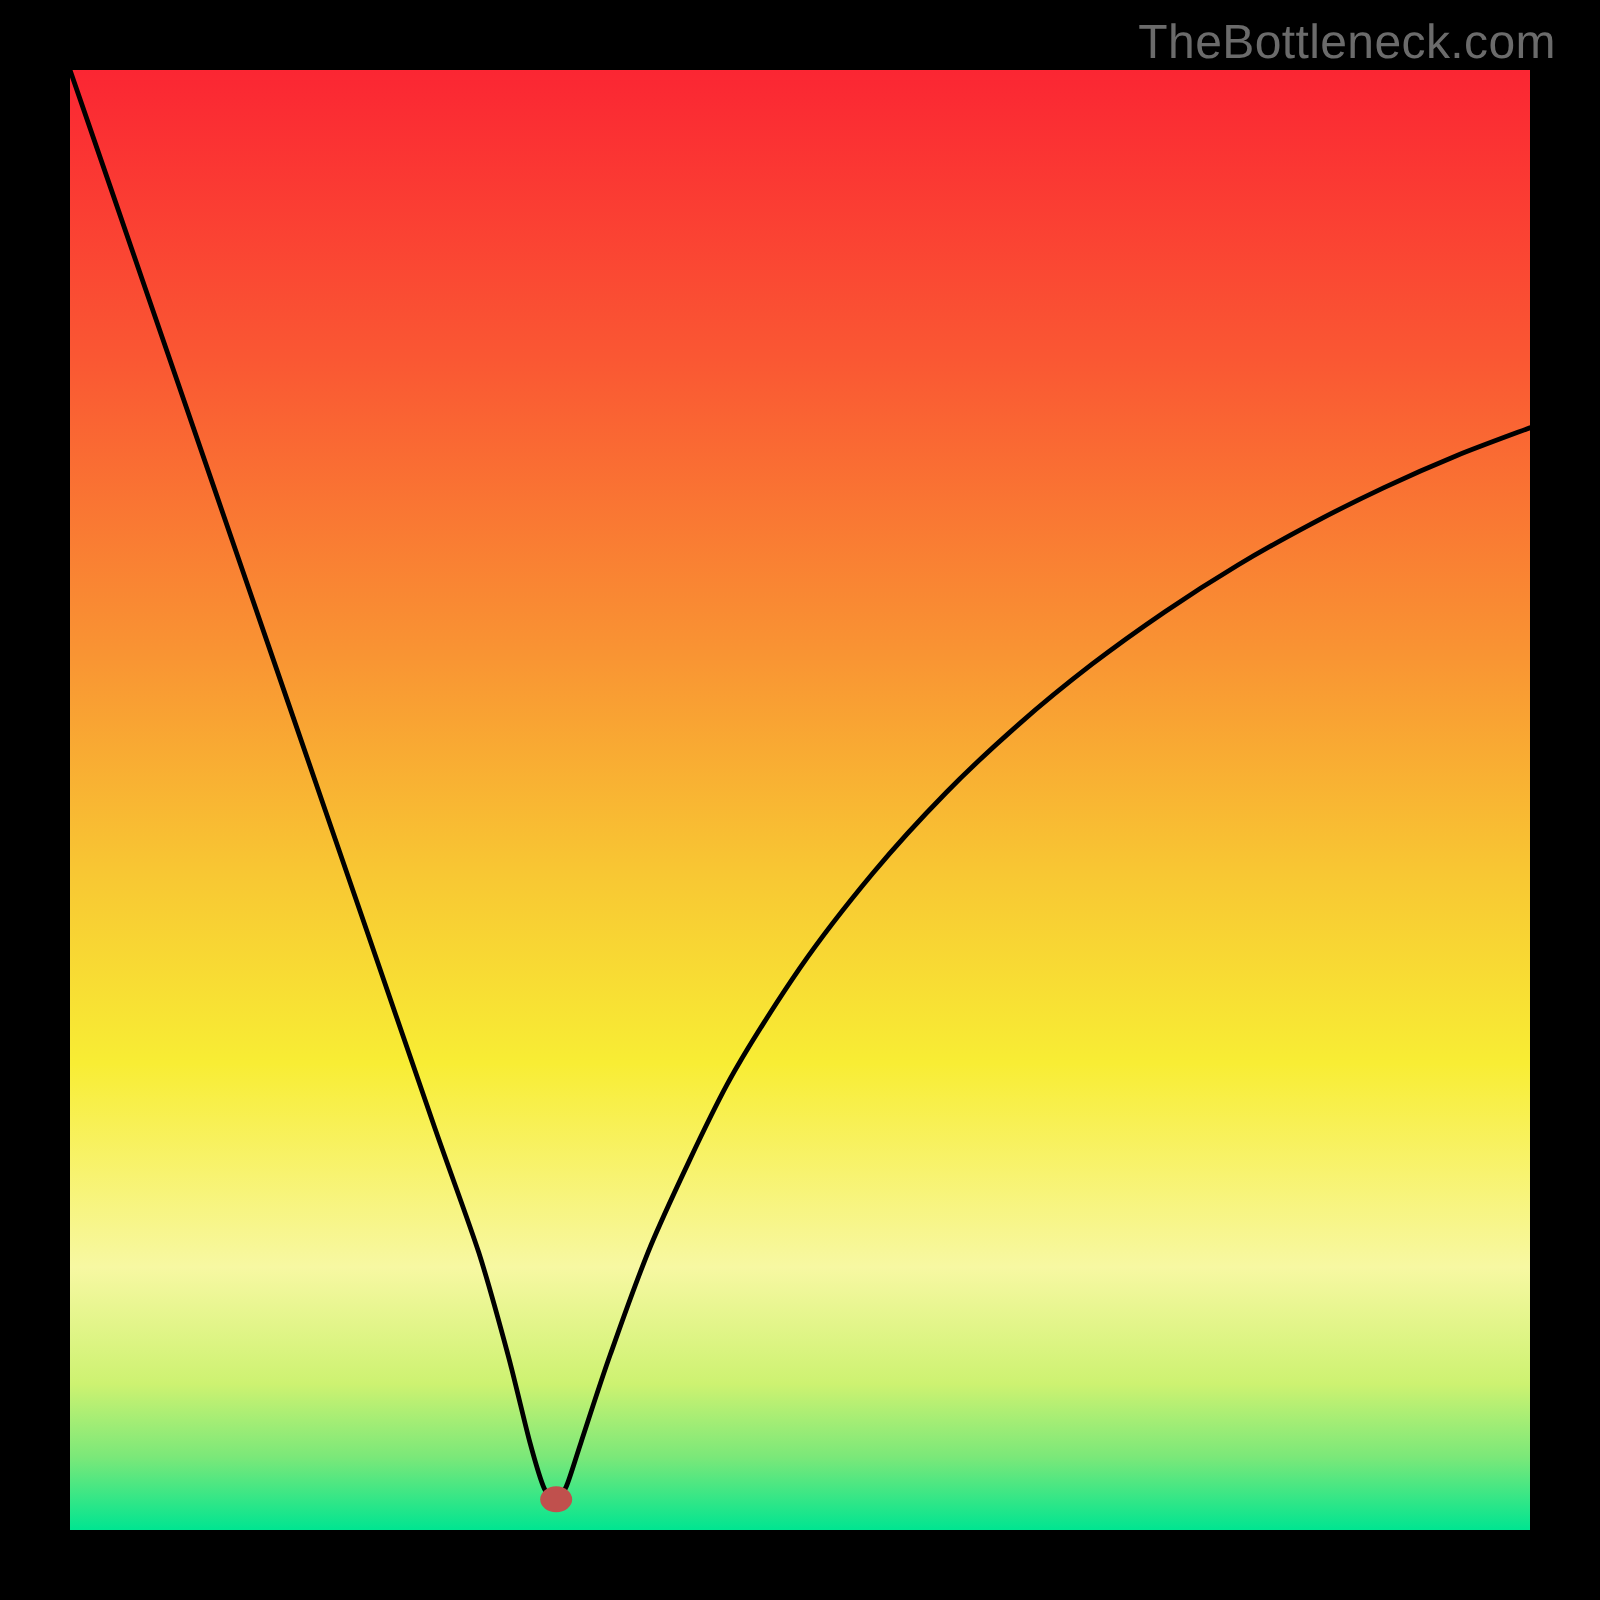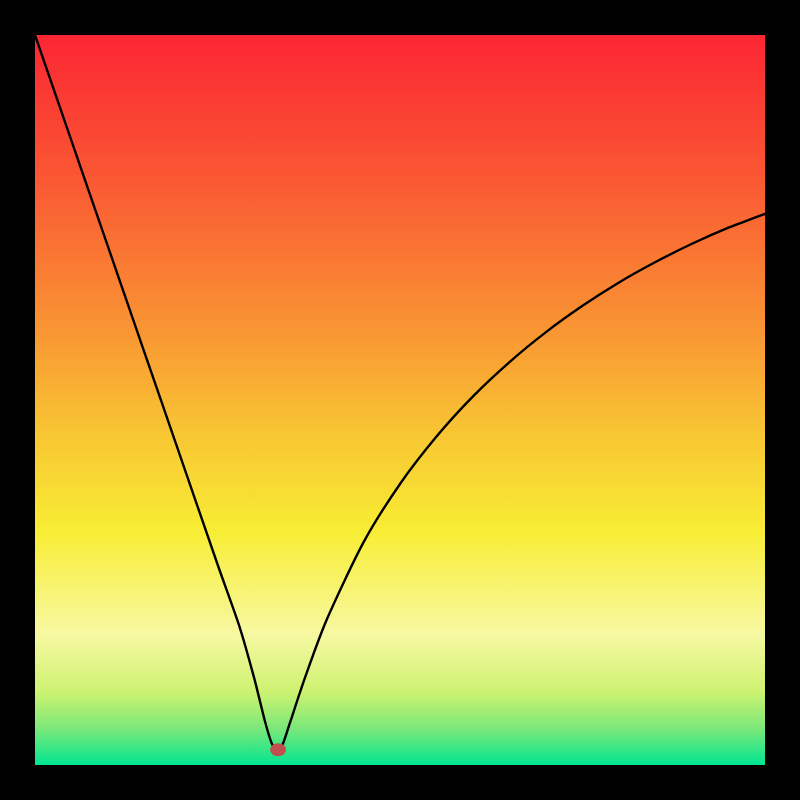--- a/index.html
+++ b/index.html
@@ -72,14 +72,15 @@
       <rect x="0" y="0" width="730" height="730" fill="url(#bg)"></rect>
     </svg>
 
     <svg class="curve" viewBox="0 0 730 730" preserveAspectRatio="none">
       <path id="curve-path" d="M 0.00 0.00 C 4.87 14.11, 26.77 77.62, 36.50 105.85 C 46.23 134.08, 63.27 183.47, 73.00 211.70 C 82.73 239.93, 99.77 289.32, 109.50 317.55 C 119.23 345.78, 136.27 395.17, 146.00 423.40 C 155.73 451.63, 174.71 506.86, 182.50 529.25 C 190.29 551.64, 199.53 576.21, 204.40 591.30 C 209.27 606.39, 215.59 629.75, 219.00 642.40 C 222.41 655.05, 227.52 677.25, 229.95 686.20 C 232.38 695.15, 235.50 705.76, 237.25 709.56 C 239.00 713.36, 241.63 714.86, 243.09 714.67 C 244.55 714.48, 246.55 711.90, 248.20 708.10 C 249.85 704.30, 252.58 694.96, 255.50 686.20 C 258.42 677.44, 265.23 656.03, 270.10 642.40 C 274.97 628.77, 284.21 602.01, 292.00 584.00 C 299.79 565.99, 318.77 525.36, 328.50 507.35 C 338.23 489.34, 355.27 463.06, 365.00 448.95 C 374.73 434.84, 391.77 413.18, 401.50 401.50 C 411.23 389.82, 428.27 371.28, 438.00 361.35 C 447.73 351.42, 464.77 335.61, 474.50 327.04 C 484.23 318.47, 501.27 304.60, 511.00 297.11 C 520.73 289.62, 537.77 277.45, 547.50 270.83 C 557.23 264.21, 574.27 253.31, 584.00 247.47 C 593.73 241.63, 610.77 232.19, 620.50 227.03 C 630.23 221.87, 647.27 213.35, 657.00 208.78 C 666.73 204.21, 683.77 196.71, 693.50 192.72 C 703.23 188.73, 725.13 180.70, 730.00 178.85" fill="none" stroke="#000" stroke-width="2.4" stroke-linejoin="round" stroke-linecap="round"></path>
       <ellipse id="marker" rx="8" ry="6.5" cx="243.08999999999997" cy="714.67" fill="#c0504d"></ellipse>
     </svg>
 
   </div>
 
+  <div class="watermark">TheBottleneck.com</div>
 
 </div>
 
 </body></html>

